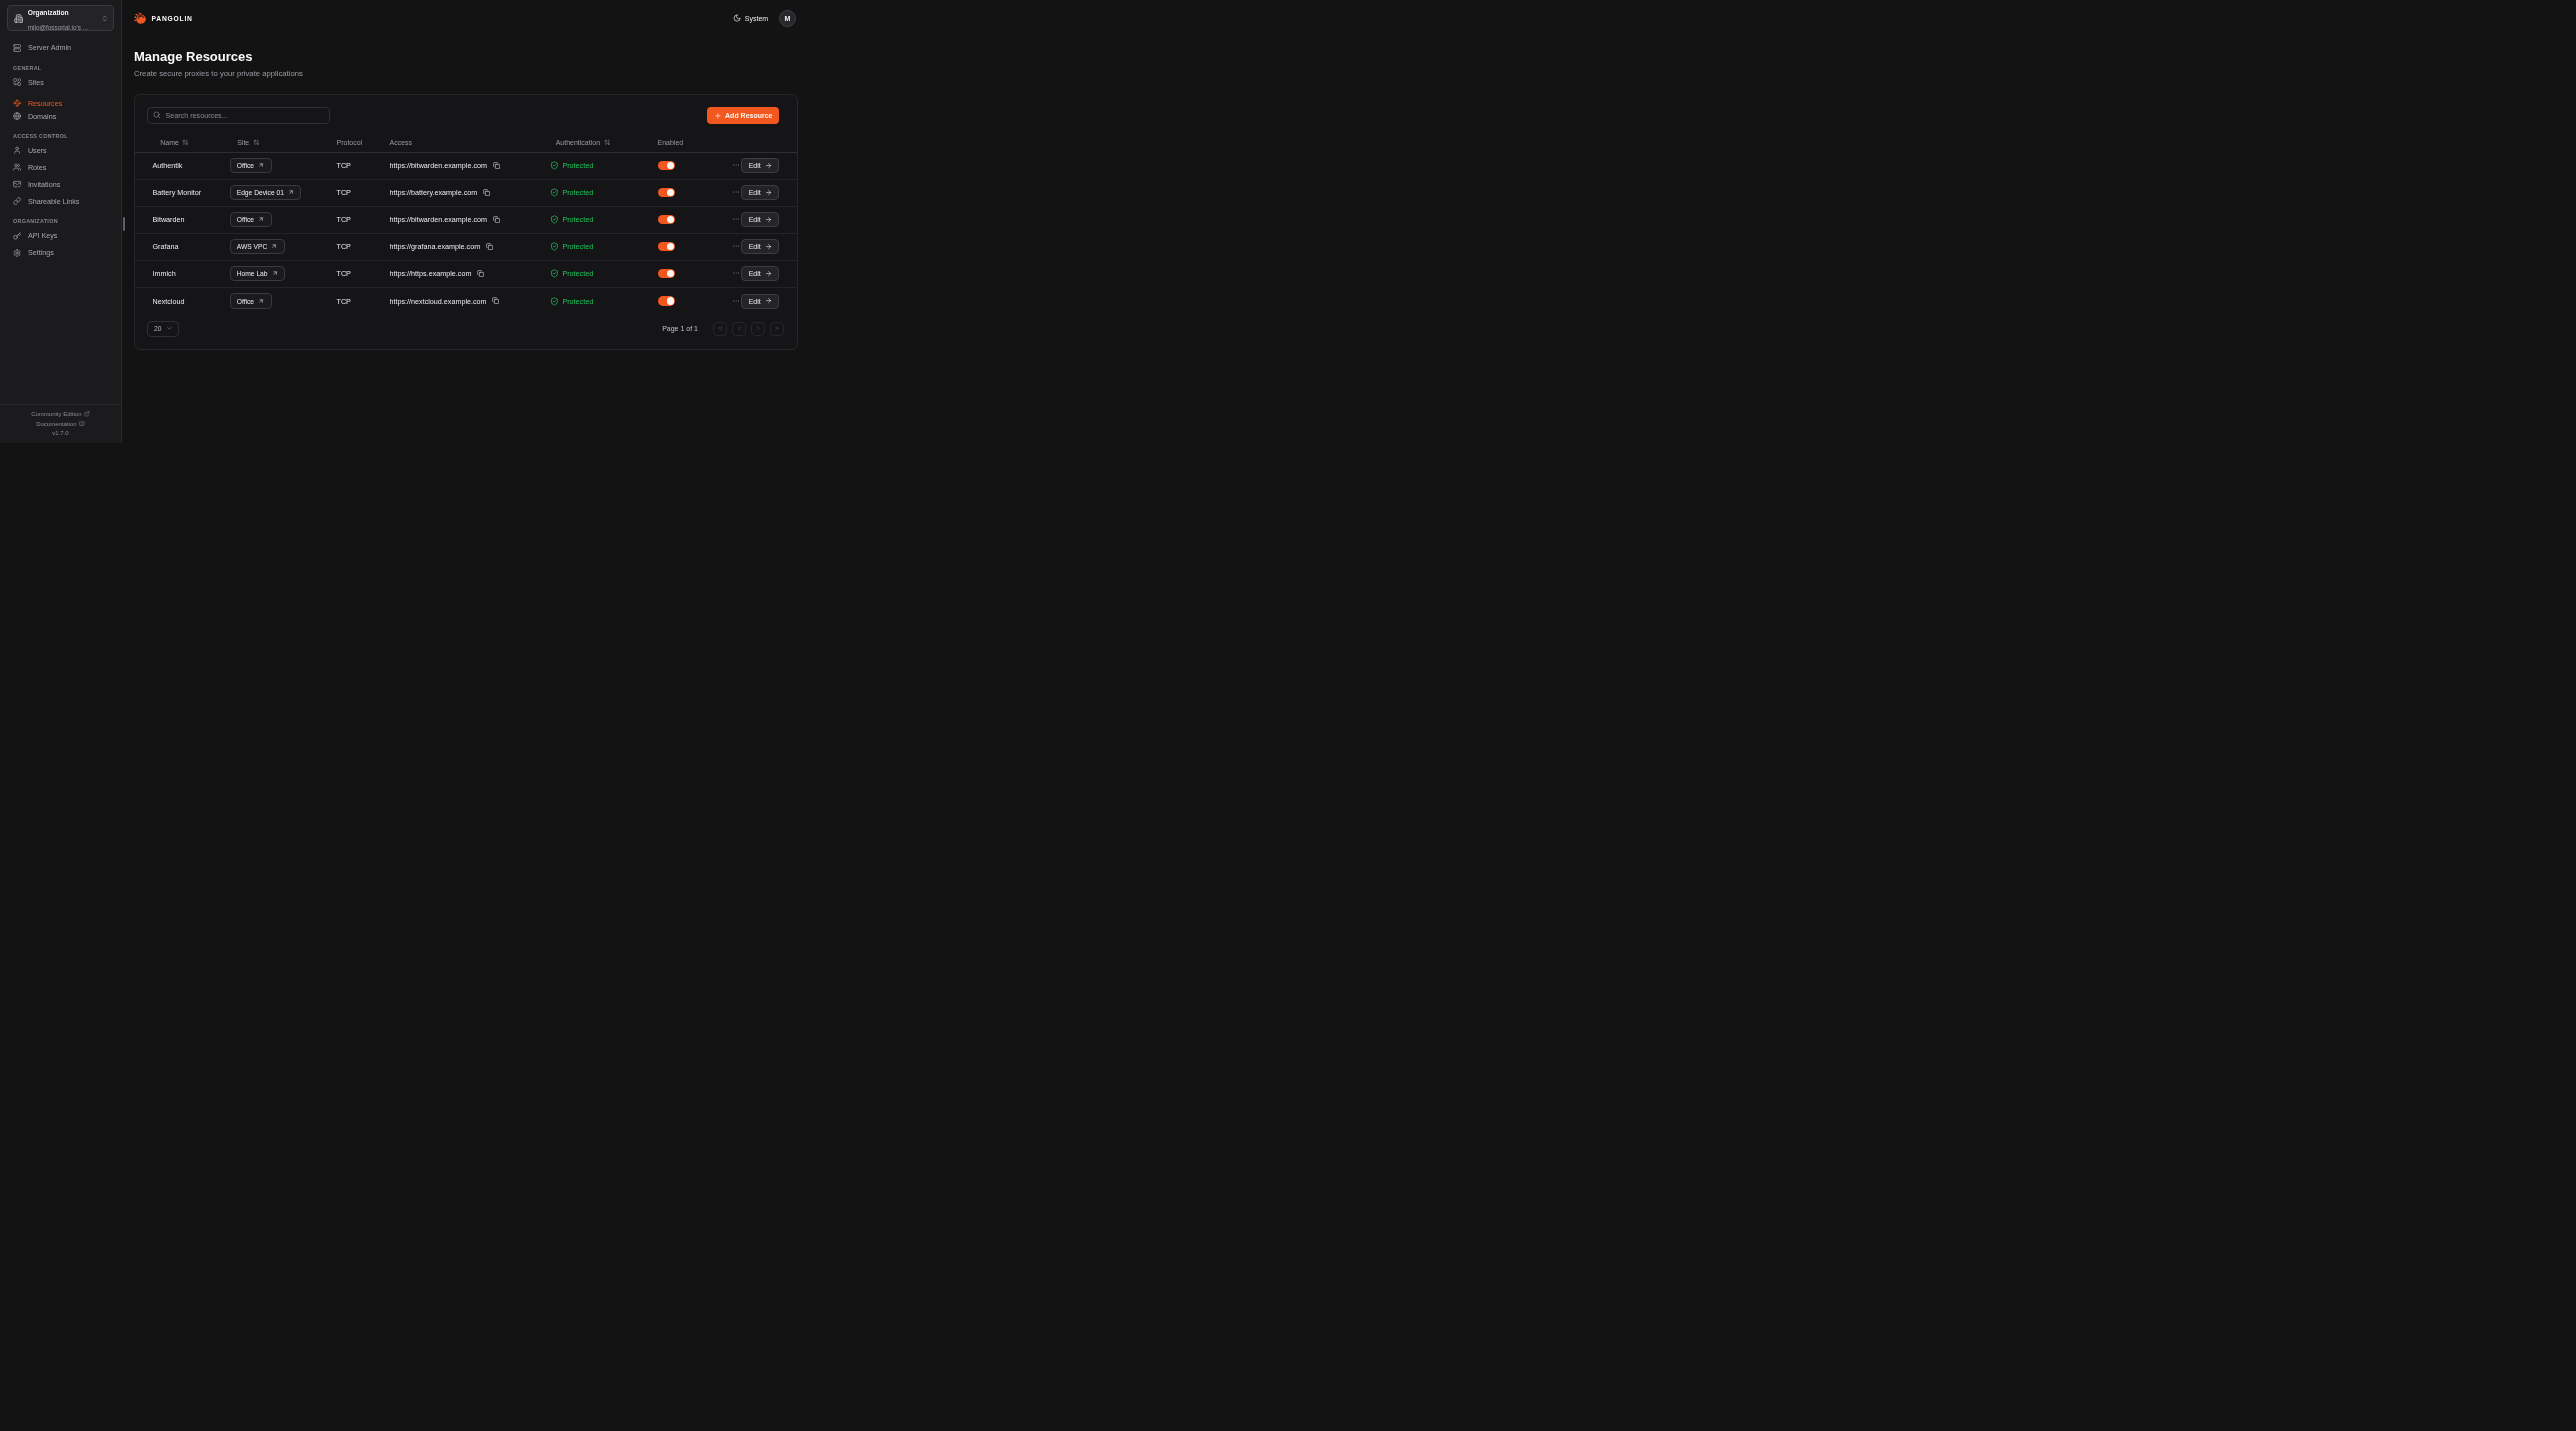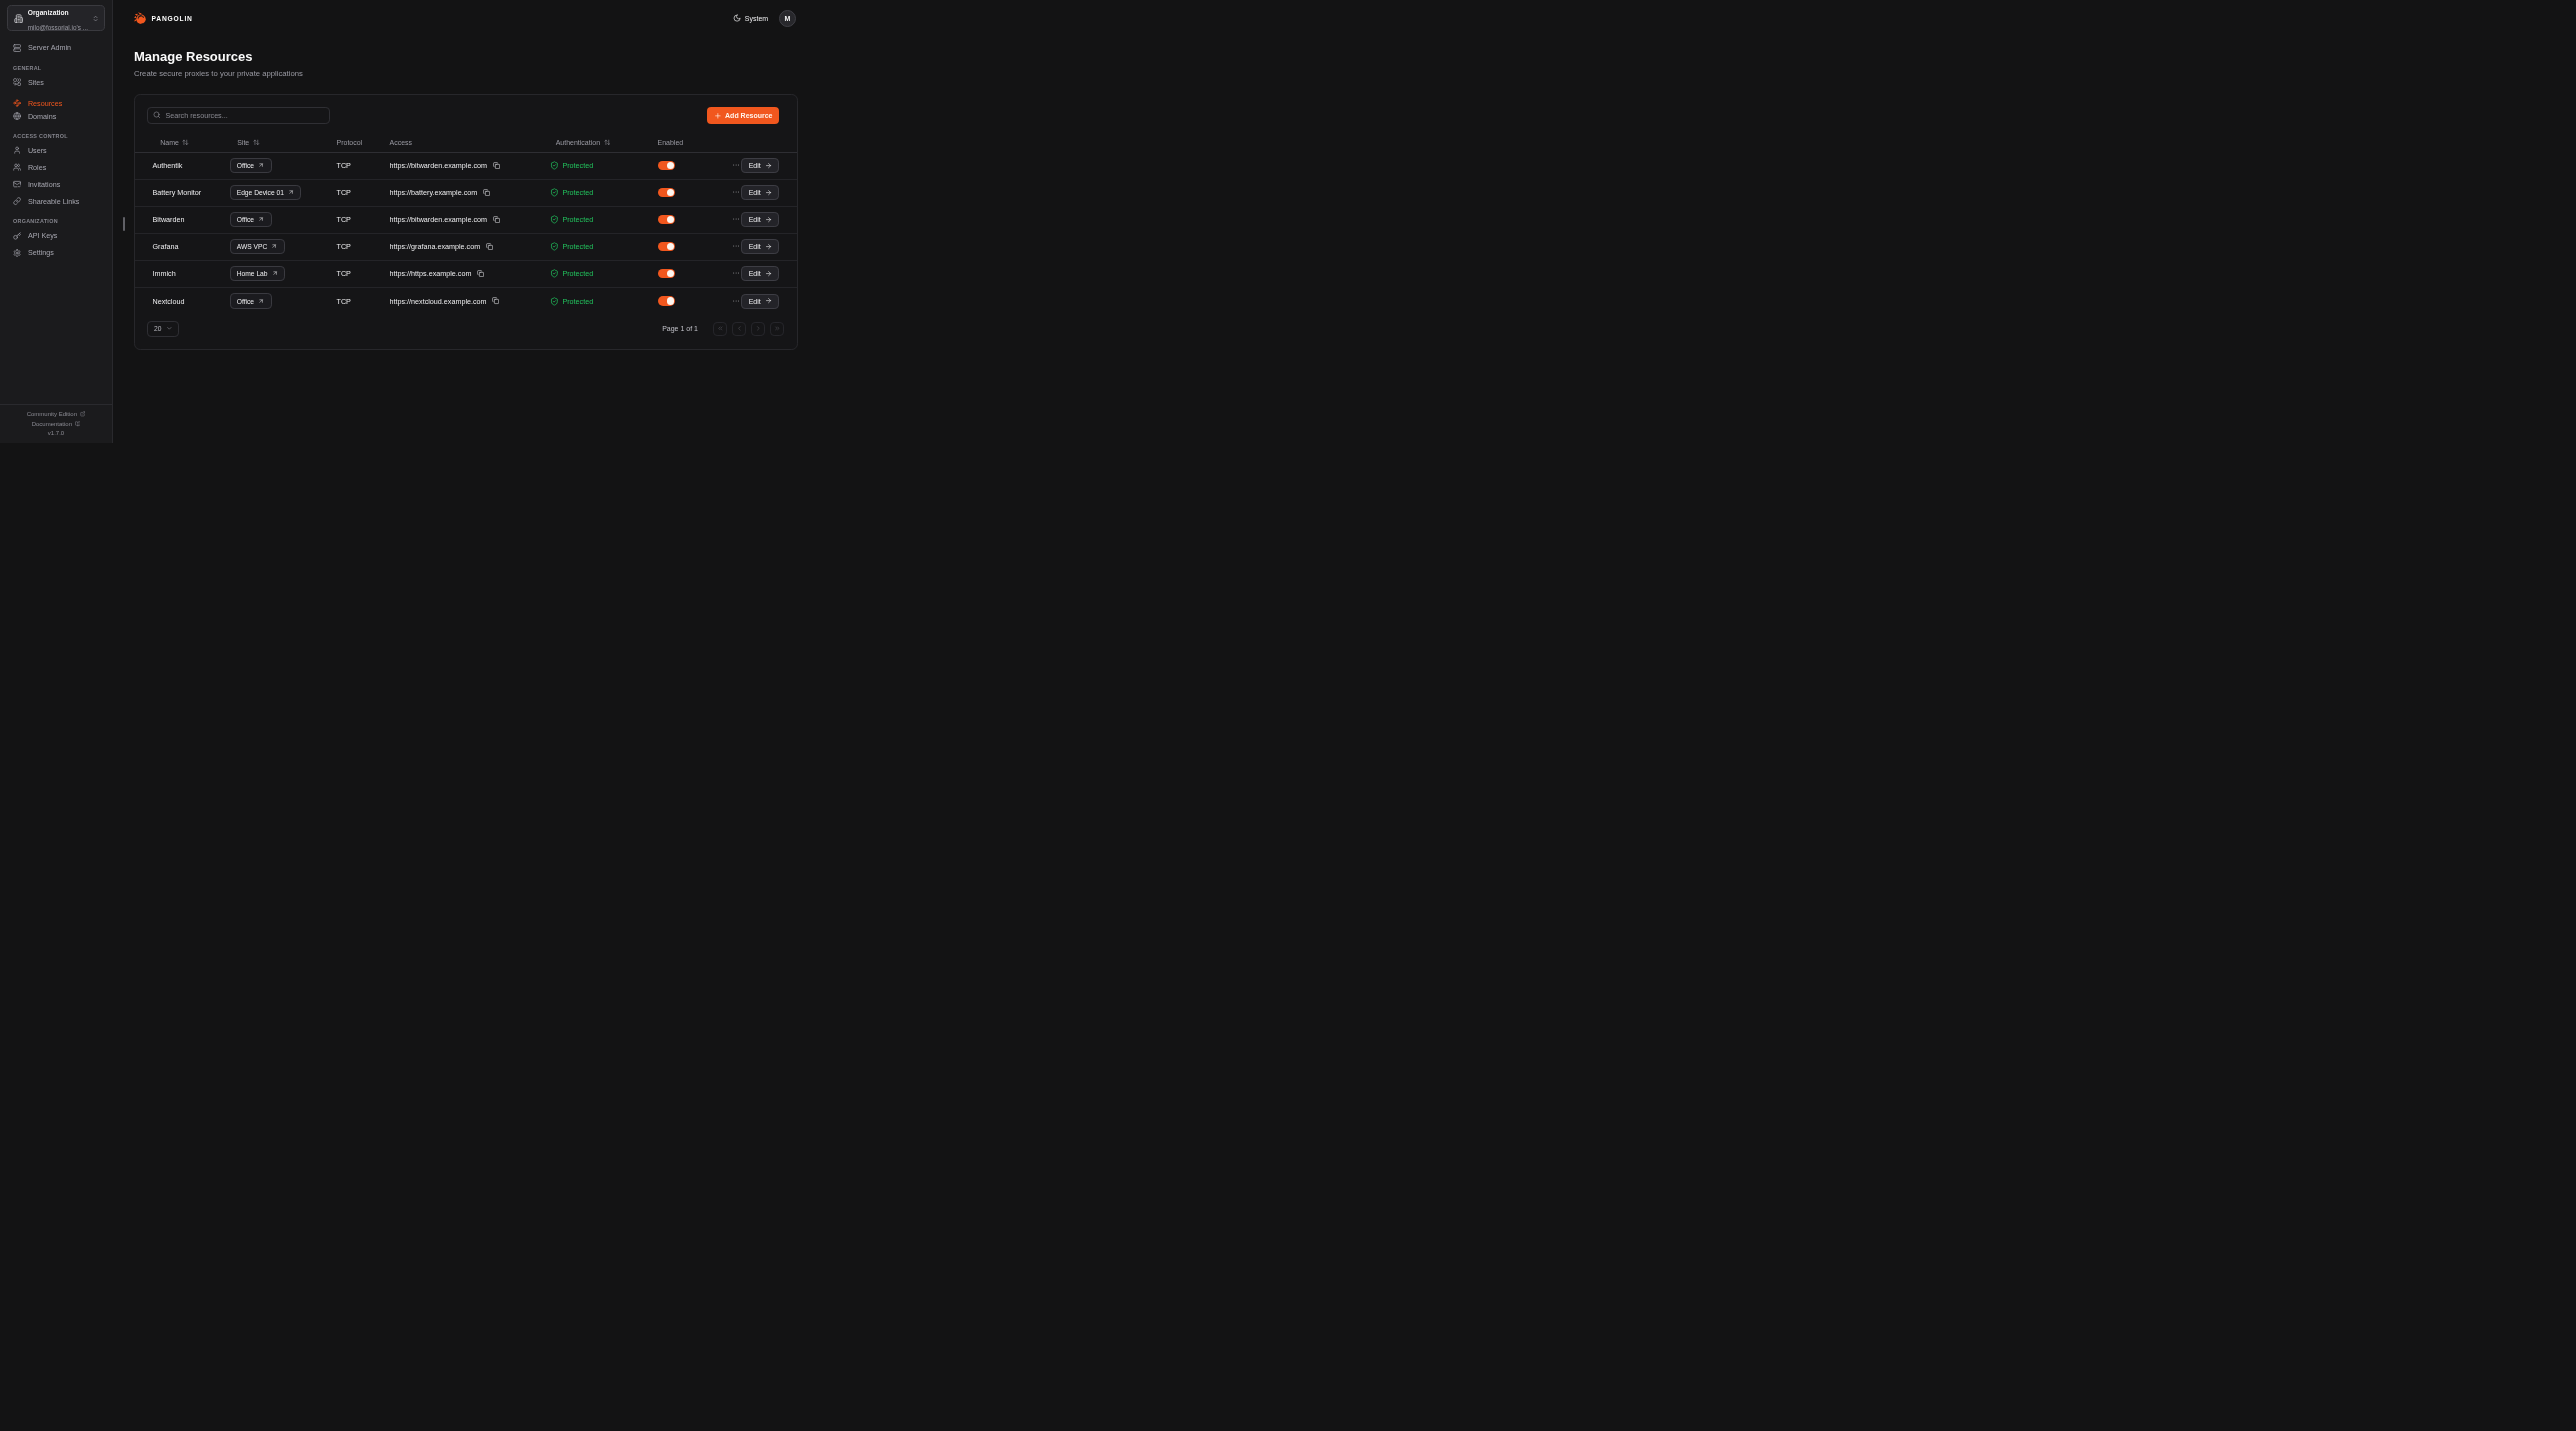--- a/index.html
+++ b/index.html
@@ -11,21 +11,21 @@
     --line:#242428;
     --txt:#ededef;
     --txt-dim:#9a9aa3;
     --txt-muted:#85858d;
   }
   *{box-sizing:border-box;margin:0;padding:0;font-family:"Liberation Sans","DejaVu Sans",sans-serif;}
   html,body{width:808px;height:443px;overflow:hidden;background:var(--page-bg);color:var(--txt);}
   svg.ic{fill:none;stroke:currentColor;stroke-width:2;stroke-linecap:round;stroke-linejoin:round;display:block;}
 
   
-  .sidebar{position:absolute;left:0;top:0;width:113px;height:443px;background:var(--sidebar-bg);border-right:0.5px solid #29292d;display:flex;flex-direction:column;}
+  .sidebar{position:absolute;left:0;top:0;width:122px;height:443px;background:var(--sidebar-bg);border-right:0.5px solid #29292d;display:flex;flex-direction:column;}
   .org-btn{margin:5.2px 6.7px 0 6.7px;height:26px;background:#242428;border:0.5px solid #3a3a3f;border-radius:4.6px;display:flex;align-items:center;gap:4.6px;padding:0 5.2px 0 6.2px;cursor:pointer;color:var(--txt);}
   .org-btn .ic{width:9.3px;height:9.3px;color:#d4d4d8;flex:none;}
   .org-txt{flex:1;min-width:0;text-align:left;}
   .org-title{font-size:6.7px;font-weight:bold;color:#f4f4f5;line-height:8.2px;}
   .org-sub{font-size:6.4px;color:var(--txt-dim);line-height:7.7px;white-space:nowrap;overflow:hidden;}
   .org-btn .chev{width:7.2px;height:7.2px;color:var(--txt-dim);flex:none;}
   .server-admin{margin-top:8.2px;}
   .nav-item{height:17px;display:flex;align-items:center;gap:6.7px;padding-left:13px;color:#a6a6af;font-size:7.2px;cursor:pointer;text-decoration:none;}
   .nav-item .ic{width:8.2px;height:8.2px;flex:none;}
   .nav-item.active{color:var(--accent);align-items:flex-end;}

